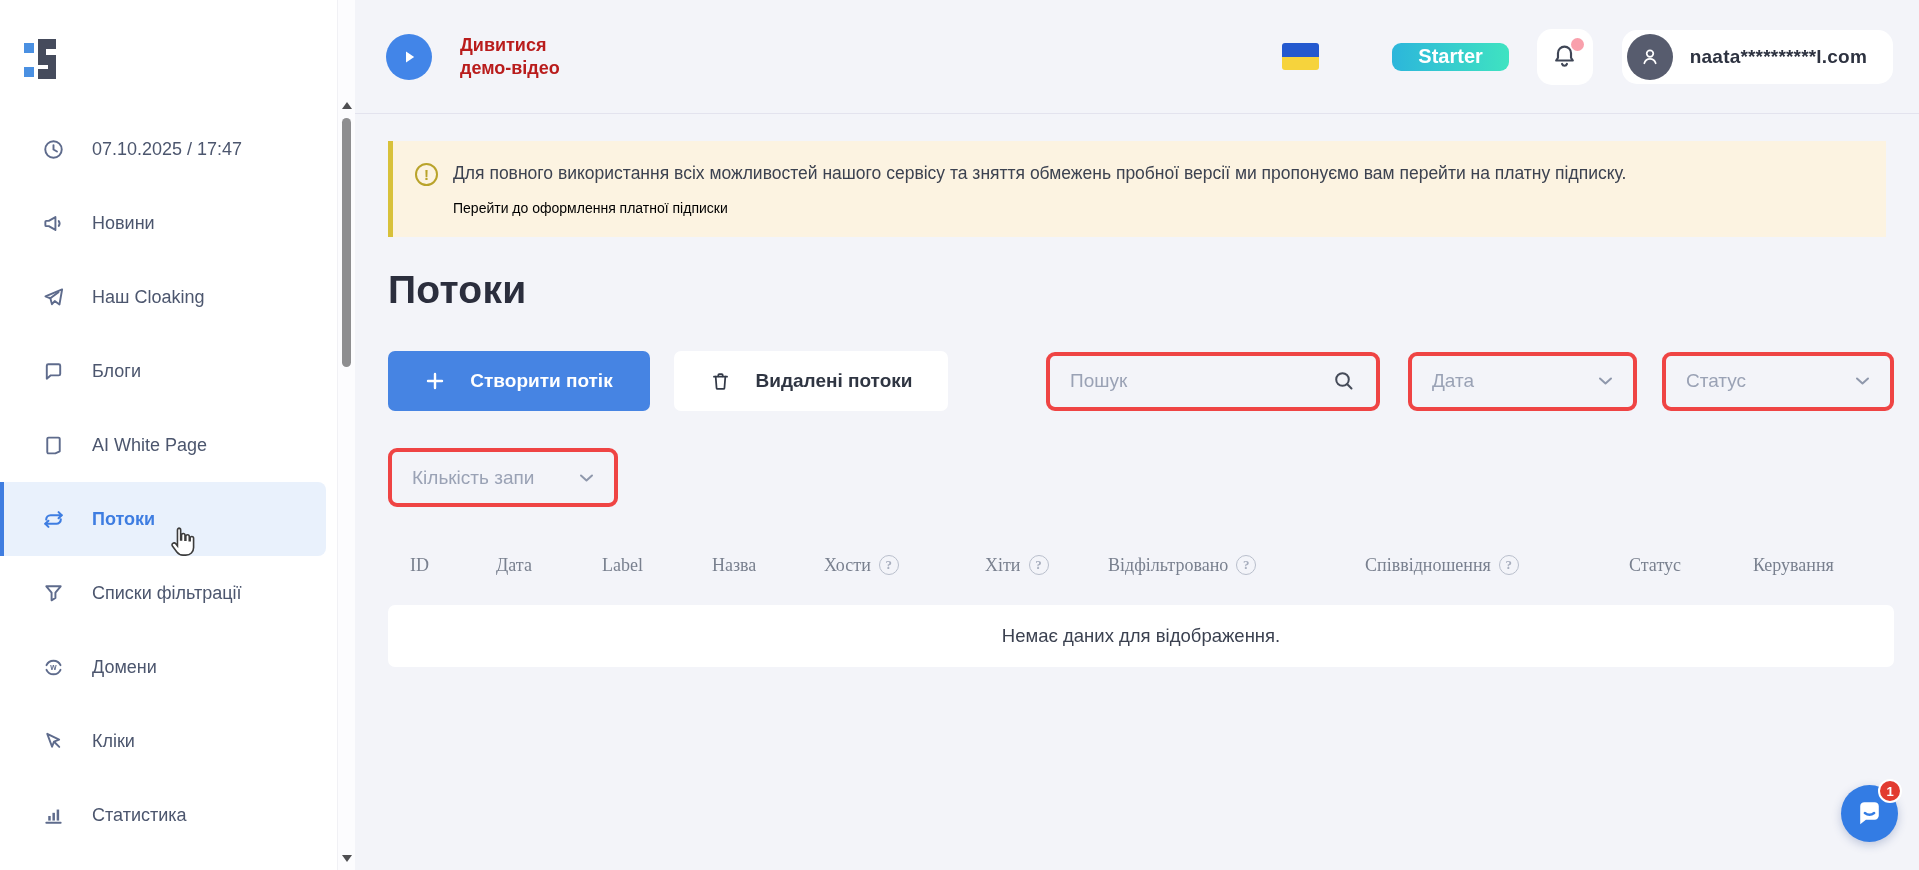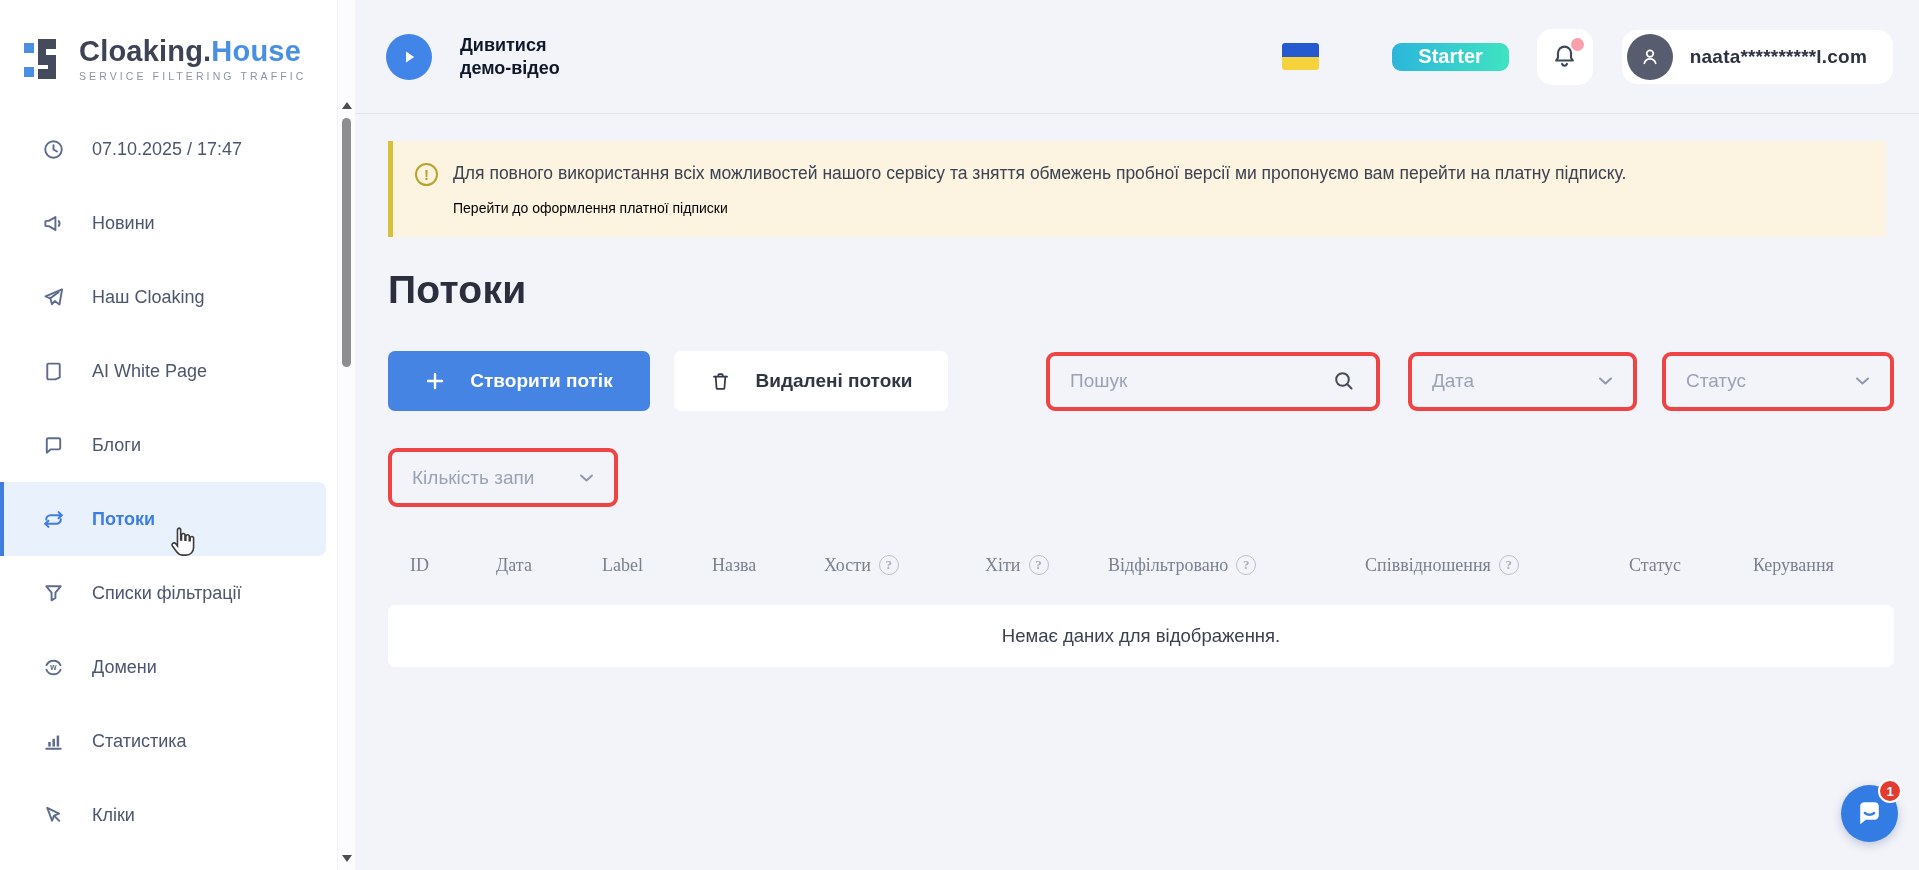--- a/index.html
+++ b/index.html
@@ -28,21 +28,21 @@
   
   .scroll-strip { width:18px; flex:0 0 auto; background:#fcfcfe; position:relative; border-left:1px solid #f1f1f5; }
   .scroll-arrow { position:absolute; left:4px; width:0; height:0; border-left:5px solid transparent; border-right:5px solid transparent; }
   .scroll-arrow.up { top:102px; border-bottom:7px solid #4f4f52; }
   .scroll-arrow.down { bottom:8px; border-top:7px solid #4f4f52; }
   .scroll-thumb { position:absolute; left:4px; top:118px; width:9px; height:249px; border-radius:5px; background:#8e8e90; }
   
   .main { flex:1; display:flex; flex-direction:column; min-width:0; }
   .topbar { height:114px; border-bottom:1px solid #e3e3ee; display:flex; align-items:center; padding:0 26px 0 31px; flex:0 0 auto; }
   .play-btn { width:46px; height:46px; border-radius:50%; background:#4285e8; display:flex; align-items:center; justify-content:center; cursor:pointer; flex:0 0 auto; }
-  .demo-text { margin-left:28px; font-size:18px; font-weight:bold; color:#0f172a; line-height:1.25; }
+  .demo-text { margin-left:28px; font-size:18px; font-weight:bold; color:#b91c1c; line-height:1.25; }
   .flag { width:37px; height:27px; border-radius:3px; overflow:hidden; margin-left:auto; flex:0 0 auto; }
   .flag .top { height:50%; background:#2459cf; }
   .flag .bottom { height:50%; background:#f6d33c; }
   .plan-badge { margin-left:73px; height:28px; padding:0 26px; border-radius:9px;
     background:linear-gradient(90deg,#2cb6db,#3fe3c1); color:#ffffff; font-size:20px; font-weight:bold;
     display:flex; align-items:center; cursor:pointer; }
   .bell-box { margin-left:28px; width:56px; height:56px; background:#ffffff; border-radius:15px; position:relative;
     display:flex; align-items:center; justify-content:center; cursor:pointer; }
   .bell-dot { position:absolute; top:9px; right:9px; width:13px; height:13px; border-radius:50%; background:#f9a0ac; }
   .user-pill { margin-left:29px; height:54px; background:#ffffff; border-radius:15px; display:flex; align-items:center;
@@ -98,24 +98,20 @@
     <span>
       <svg width="42" height="46" viewBox="0 0 42 46">
         <rect x="0" y="7" width="10" height="10" fill="#4a90e2"></rect>
         <rect x="0" y="31" width="10" height="10" fill="#4a90e2"></rect>
         <path d="M14 3h18v10h-10v6h-8a0 0 0 0 1 0 0z" fill="#454b5c"></path>
         <path d="M14 3h8v16h-8z" fill="#454b5c"></path>
         <path d="M14 19h18v10h-18z" fill="#454b5c"></path>
         <path d="M24 29h8v14h-18v-10h10z" fill="#454b5c"></path>
       </svg>
     </span>
-    <span class="logo-text">
-      <span class="brand"><span>Cloaking.</span><b>House</b></span>
-      <div class="tagline">SERVICE FILTERING TRAFFIC</div>
-    </span>
   </div>
 
   <nav class="nav">
     <div class="nav-item">
       <span class="nav-icon">
         <svg width="23" height="23" viewBox="0 0 24 24" fill="none" stroke="currentColor" stroke-width="2" stroke-linecap="round">
             <circle cx="12" cy="12" r="8.6"></circle>
             <path d="M12 7.4V12l3.6 2.1"></path>
           </svg>
       </span>
@@ -135,32 +131,32 @@
         <svg width="23" height="23" viewBox="0 0 24 24" fill="none" stroke="currentColor" stroke-width="2" stroke-linejoin="round" stroke-linecap="round">
             <path d="M21 3.5L3.6 10.8l5.1 2L10.4 19l2.9-3.3 4.9 3.6L21 3.5z"></path>
             <path d="M8.7 12.8l8.5-6.4"></path>
           </svg>
       </span>
       <span class="nav-label">Наш Cloaking</span>
     </div>
     <div class="nav-item">
       <span class="nav-icon">
         <svg width="23" height="23" viewBox="0 0 24 24" fill="none" stroke="currentColor" stroke-width="2" stroke-linejoin="round">
+            <path d="M6.5 4.5h11A1.5 1.5 0 0119 6v8.5a1.5 1.5 0 01-1.5 1.5H9.2L5 19.5V6a1.5 1.5 0 011.5-1.5z"></path>
+          </svg>
+      </span>
+      <span class="nav-label">Блоги</span>
+    </div>
+    <div class="nav-item">
+      <span class="nav-icon">
+        <svg width="23" height="23" viewBox="0 0 24 24" fill="none" stroke="currentColor" stroke-width="2" stroke-linejoin="round">
             <path d="M6.8 3.8h10.4a1.3 1.3 0 011.3 1.3v13l-4.6 2.1H6.8a1.3 1.3 0 01-1.3-1.3V5.1a1.3 1.3 0 011.3-1.3z"></path>
           </svg>
       </span>
       <span class="nav-label">AI White Page</span>
-    </div>
-    <div class="nav-item">
-      <span class="nav-icon">
-        <svg width="23" height="23" viewBox="0 0 24 24" fill="none" stroke="currentColor" stroke-width="2" stroke-linejoin="round">
-            <path d="M6.5 4.5h11A1.5 1.5 0 0119 6v8.5a1.5 1.5 0 01-1.5 1.5H9.2L5 19.5V6a1.5 1.5 0 011.5-1.5z"></path>
-          </svg>
-      </span>
-      <span class="nav-label">Блоги</span>
     </div>
     <div class="nav-item active">
       <span class="nav-icon">
         <svg width="23" height="23" viewBox="0 0 24 24" fill="none" stroke="currentColor" stroke-width="2.2" stroke-linecap="round" stroke-linejoin="round">
             <path d="M17.3 4.3l3.2 3.2-3.2 3.2"></path>
             <path d="M20.5 7.5H9a4.6 4.6 0 00-4.6 4.6"></path>
             <path d="M6.7 19.7l-3.2-3.2 3.2-3.2"></path>
             <path d="M3.5 16.5H15a4.6 4.6 0 004.6-4.6"></path>
           </svg>
       </span>
@@ -179,37 +175,37 @@
         <svg width="23" height="23" viewBox="0 0 24 24" fill="none" stroke="currentColor" stroke-width="2" stroke-linecap="round">
             <path d="M4.7 9.6a8 8 0 0114.6 0"></path>
             <path d="M19.3 14.4a8 8 0 01-14.6 0"></path>
             <text x="12" y="15" text-anchor="middle" font-size="8.5" font-weight="bold" stroke="none" fill="currentColor" font-family="Liberation Sans, sans-serif">w</text>
           </svg>
       </span>
       <span class="nav-label">Домени</span>
     </div>
     <div class="nav-item">
       <span class="nav-icon">
+        <svg width="23" height="23" viewBox="0 0 24 24" fill="none" stroke="currentColor" stroke-width="2" stroke-linejoin="round" stroke-linecap="round">
+            <path d="M5.5 4l5 13.5 2-5.4 5.4-2L5.5 4z"></path>
+            <path d="M13.4 13l4.6 4.6"></path>
+          </svg>
+      </span>
+      <span class="nav-label">Кліки</span>
+    </div>
+    <div class="nav-item">
+      <span class="nav-icon">
         <svg width="23" height="23" viewBox="0 0 24 24" fill="none" stroke="currentColor" stroke-width="2" stroke-linecap="round">
             <path d="M4.5 19.5h15"></path>
             <rect x="6.5" y="12.5" width="2.6" height="4.8" fill="currentColor" stroke="none"></rect>
             <rect x="10.9" y="9.2" width="2.6" height="8.1" fill="currentColor" stroke="none"></rect>
             <rect x="15.3" y="5.8" width="2.6" height="11.5" fill="currentColor" stroke="none"></rect>
           </svg>
       </span>
       <span class="nav-label">Статистика</span>
-    </div>
-    <div class="nav-item">
-      <span class="nav-icon">
-        <svg width="23" height="23" viewBox="0 0 24 24" fill="none" stroke="currentColor" stroke-width="2" stroke-linejoin="round" stroke-linecap="round">
-            <path d="M5.5 4l5 13.5 2-5.4 5.4-2L5.5 4z"></path>
-            <path d="M13.4 13l4.6 4.6"></path>
-          </svg>
-      </span>
-      <span class="nav-label">Кліки</span>
     </div>
   </nav>
 </aside>
 
 <div class="scroll-strip">
   <div class="scroll-arrow up"></div>
   <div class="scroll-thumb"></div>
   <div class="scroll-arrow down"></div>
 </div>
 

